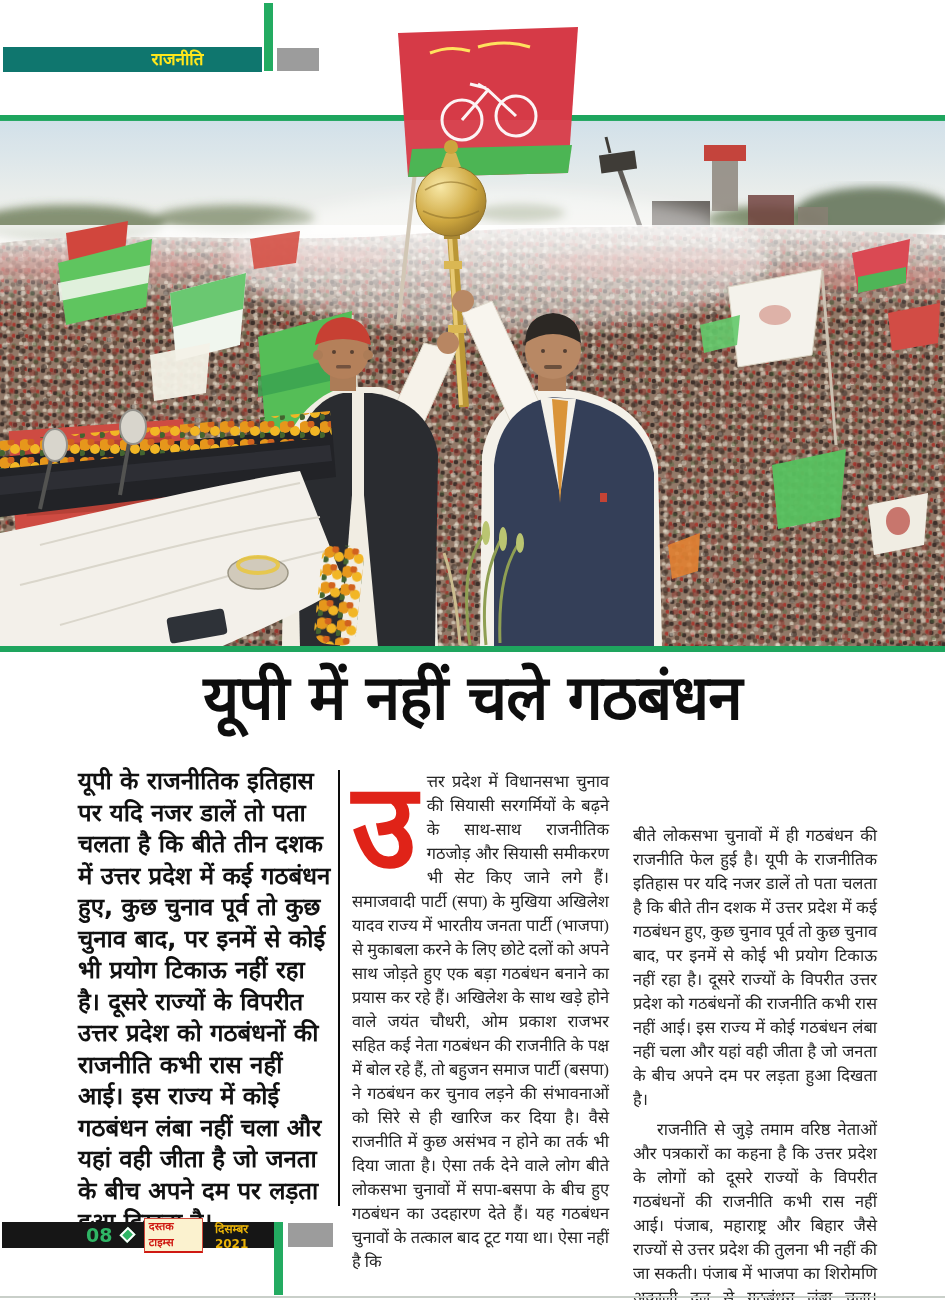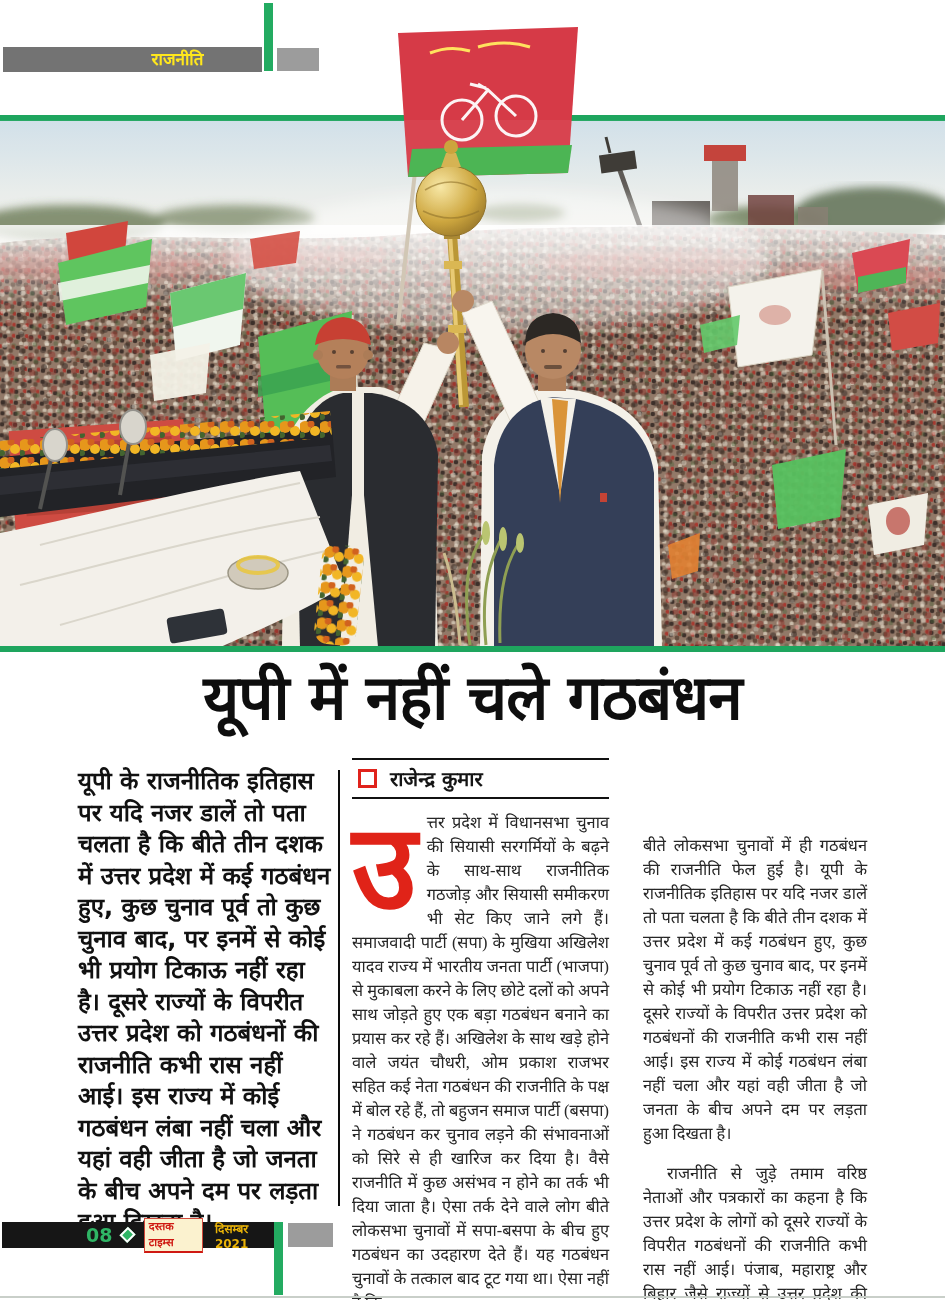--- a/index.html
+++ b/index.html
@@ -1,19 +1,19 @@
 <!DOCTYPE html>
 <html><head>
 <meta charset="utf-8">
 <style>
   html,body{margin:0;padding:0;background:#ffffff;}
   .page{position:relative;width:945px;height:1300px;background:#fff;overflow:hidden;
         font-family:"Liberation Serif", serif;}
   
-  .section-bar{position:absolute;left:3px;top:47px;width:259px;height:25px;background:#737373;
+  .section-bar{position:absolute;left:3px;top:47px;width:259px;height:25px;background:#0f766e;
                display:flex;align-items:center;justify-content:center;padding-left:90px;box-sizing:border-box;}
   .section-bar span{color:#ffe71c;font-family:"DejaVu Sans",sans-serif;font-weight:bold;font-size:17px;line-height:1;}
   .green-tab-top{position:absolute;left:264px;top:3px;width:9px;height:68px;background:#23ab61;}
   .gray-tab-top{position:absolute;left:277px;top:48px;width:42px;height:23px;background:#9c9c9c;}
   
   .photo{position:absolute;left:0;top:25px;width:945px;height:627px;display:block;}
   
   .headline{position:absolute;left:0;top:648px;width:945px;margin:0;text-align:center;
             font-family:"DejaVu Sans",sans-serif;font-weight:900;font-size:62px;line-height:100px;
             letter-spacing:-1px;color:#0e0e0e;}
@@ -22,21 +22,21 @@
   .col-lede{left:78px;top:766px;width:254px;font-family:"DejaVu Sans",sans-serif;
             font-weight:700;font-size:24px;line-height:31.5px;color:#111;}
   .col-divider{position:absolute;left:338px;top:770px;width:2px;height:436px;background:#0d0d0d;}
   .col-mid{left:352px;top:758px;width:257px;}
   .col-right{left:627px;top:818px;width:256px;}
   .byline{border-top:2.5px solid #111;border-bottom:2.5px solid #111;height:37px;
           display:flex;align-items:center;gap:13px;padding-left:6px;}
   .byline-square{width:13px;height:13px;border:3.5px solid #e0231c;background:#fff;display:inline-block;}
   .byline-name{font-family:"DejaVu Sans",sans-serif;font-weight:bold;font-size:20px;color:#141414;}
   .bodytext{margin:12px 0 0 0;font-size:16.4px;line-height:24px;text-align:justify;color:#262626;}
-  .col-right .bodytext{margin:16px;}
+  .col-right .bodytext{margin:6px;}
   .col-right .indent{text-indent:24px;}
   .dropcap{float:left;font-family:"DejaVu Sans",sans-serif;font-weight:bold;color:#e02318;
            font-size:118px;line-height:104px;margin:4px 10px 0 0;}
   
   .footer-bar{position:absolute;left:2px;top:1222px;width:278px;height:26px;background:#161616;
               display:flex;align-items:center;box-sizing:border-box;}
   .page-num{margin-left:84px;color:#2fb565;font-family:"DejaVu Sans",sans-serif;font-weight:900;font-size:19px;line-height:1;}
   .footer-diamond{width:8px;height:8px;background:#2fb565;border:2px solid #fff;transform:rotate(45deg);margin-left:10px;}
   .footer-logo{margin-left:10px;background:#fbf2cf;border:1px solid #d2483a;border-bottom:2px solid #cf1912;
                padding:0 4px;color:#cf1912;font-family:"DejaVu Sans",sans-serif;font-weight:bold;font-size:11px;line-height:16px;}
@@ -262,24 +262,20 @@
     <rect x="0" y="95" width="945" height="527" fill="#ffffff" opacity="0.05"></rect>
     <rect x="0" y="621" width="945" height="6" fill="#1ea55e"></rect>
   </svg>
 
   <h1 class="headline">यूपी में नहीं चले गठबंधन</h1>
 
   <div class="col col-lede">यूपी के राजनीतिक इतिहास पर यदि नजर डालें तो पता चलता है कि बीते तीन दशक में उत्तर प्रदेश में कई गठबंधन हुए, कुछ चुनाव पूर्व तो कुछ चुनाव बाद, पर इनमें से कोई भी प्रयोग टिकाऊ नहीं रहा है। दूसरे राज्यों के विपरीत उत्तर प्रदेश को गठबंधनों की राजनीति कभी रास नहीं आई। इस राज्य में कोई गठबंधन लंबा नहीं चला और यहां वही जीता है जो जनता के बीच अपने दम पर लड़ता हुआ दिखता है।</div>
   <div class="col-divider"></div>
 
   <div class="col col-mid">
-    <div class="byline">
-      <span class="byline-square"></span>
-      <span class="byline-name">राजेन्द्र कुमार</span>
-    </div>
     <p class="bodytext"><span class="dropcap">उ</span><span>त्तर प्रदेश में विधानसभा चुनाव की सियासी सरगर्मियों के बढ़ने के साथ-साथ राजनीतिक गठजोड़ और सियासी समीकरण भी सेट किए जाने लगे हैं। समाजवादी पार्टी (सपा) के मुखिया अखिलेश यादव राज्य में भारतीय जनता पार्टी (भाजपा) से मुकाबला करने के लिए छोटे दलों को अपने साथ जोड़ते हुए एक बड़ा गठबंधन बनाने का प्रयास कर रहे हैं। अखिलेश के साथ खड़े होने वाले जयंत चौधरी, ओम प्रकाश राजभर सहित कई नेता गठबंधन की राजनीति के पक्ष में बोल रहे हैं, तो बहुजन समाज पार्टी (बसपा) ने गठबंधन कर चुनाव लड़ने की संभावनाओं को सिरे से ही खारिज कर दिया है। वैसे राजनीति में कुछ असंभव न होने का तर्क भी दिया जाता है। ऐसा तर्क देने वाले लोग बीते लोकसभा चुनावों में सपा-बसपा के बीच हुए गठबंधन का उदहारण देते हैं। यह गठबंधन चुनावों के तत्काल बाद टूट गया था। ऐसा नहीं है कि</span></p>
   </div>
 
   <div class="col col-right">
     <p class="bodytext">बीते लोकसभा चुनावों में ही गठबंधन की राजनीति फेल हुई है। यूपी के राजनीतिक इतिहास पर यदि नजर डालें तो पता चलता है कि बीते तीन दशक में उत्तर प्रदेश में कई गठबंधन हुए, कुछ चुनाव पूर्व तो कुछ चुनाव बाद, पर इनमें से कोई भी प्रयोग टिकाऊ नहीं रहा है। दूसरे राज्यों के विपरीत उत्तर प्रदेश को गठबंधनों की राजनीति कभी रास नहीं आई। इस राज्य में कोई गठबंधन लंबा नहीं चला और यहां वही जीता है जो जनता के बीच अपने दम पर लड़ता हुआ दिखता है।</p>
     <p class="bodytext indent">राजनीति से जुड़े तमाम वरिष्ठ नेताओं और पत्रकारों का कहना है कि उत्तर प्रदेश के लोगों को दूसरे राज्यों के विपरीत गठबंधनों की राजनीति कभी रास नहीं आई। पंजाब, महाराष्ट्र और बिहार जैसे राज्यों से उत्तर प्रदेश की तुलना भी नहीं की जा सकती। पंजाब में भाजपा का शिरोमणि अकाली दल से गठबंधन लंबा चला। महाराष्ट्र में भी बीजेपी और शिवसेना का गठबंधन लंबे समय तक रहा। बिहार में तो जदयू -भाजपा का गठबंधन एक दशक से ज्यादा चला टूटा और फिर</p>
   </div>
 
   <div class="footer-bar">
     <span class="page-num">08</span>

